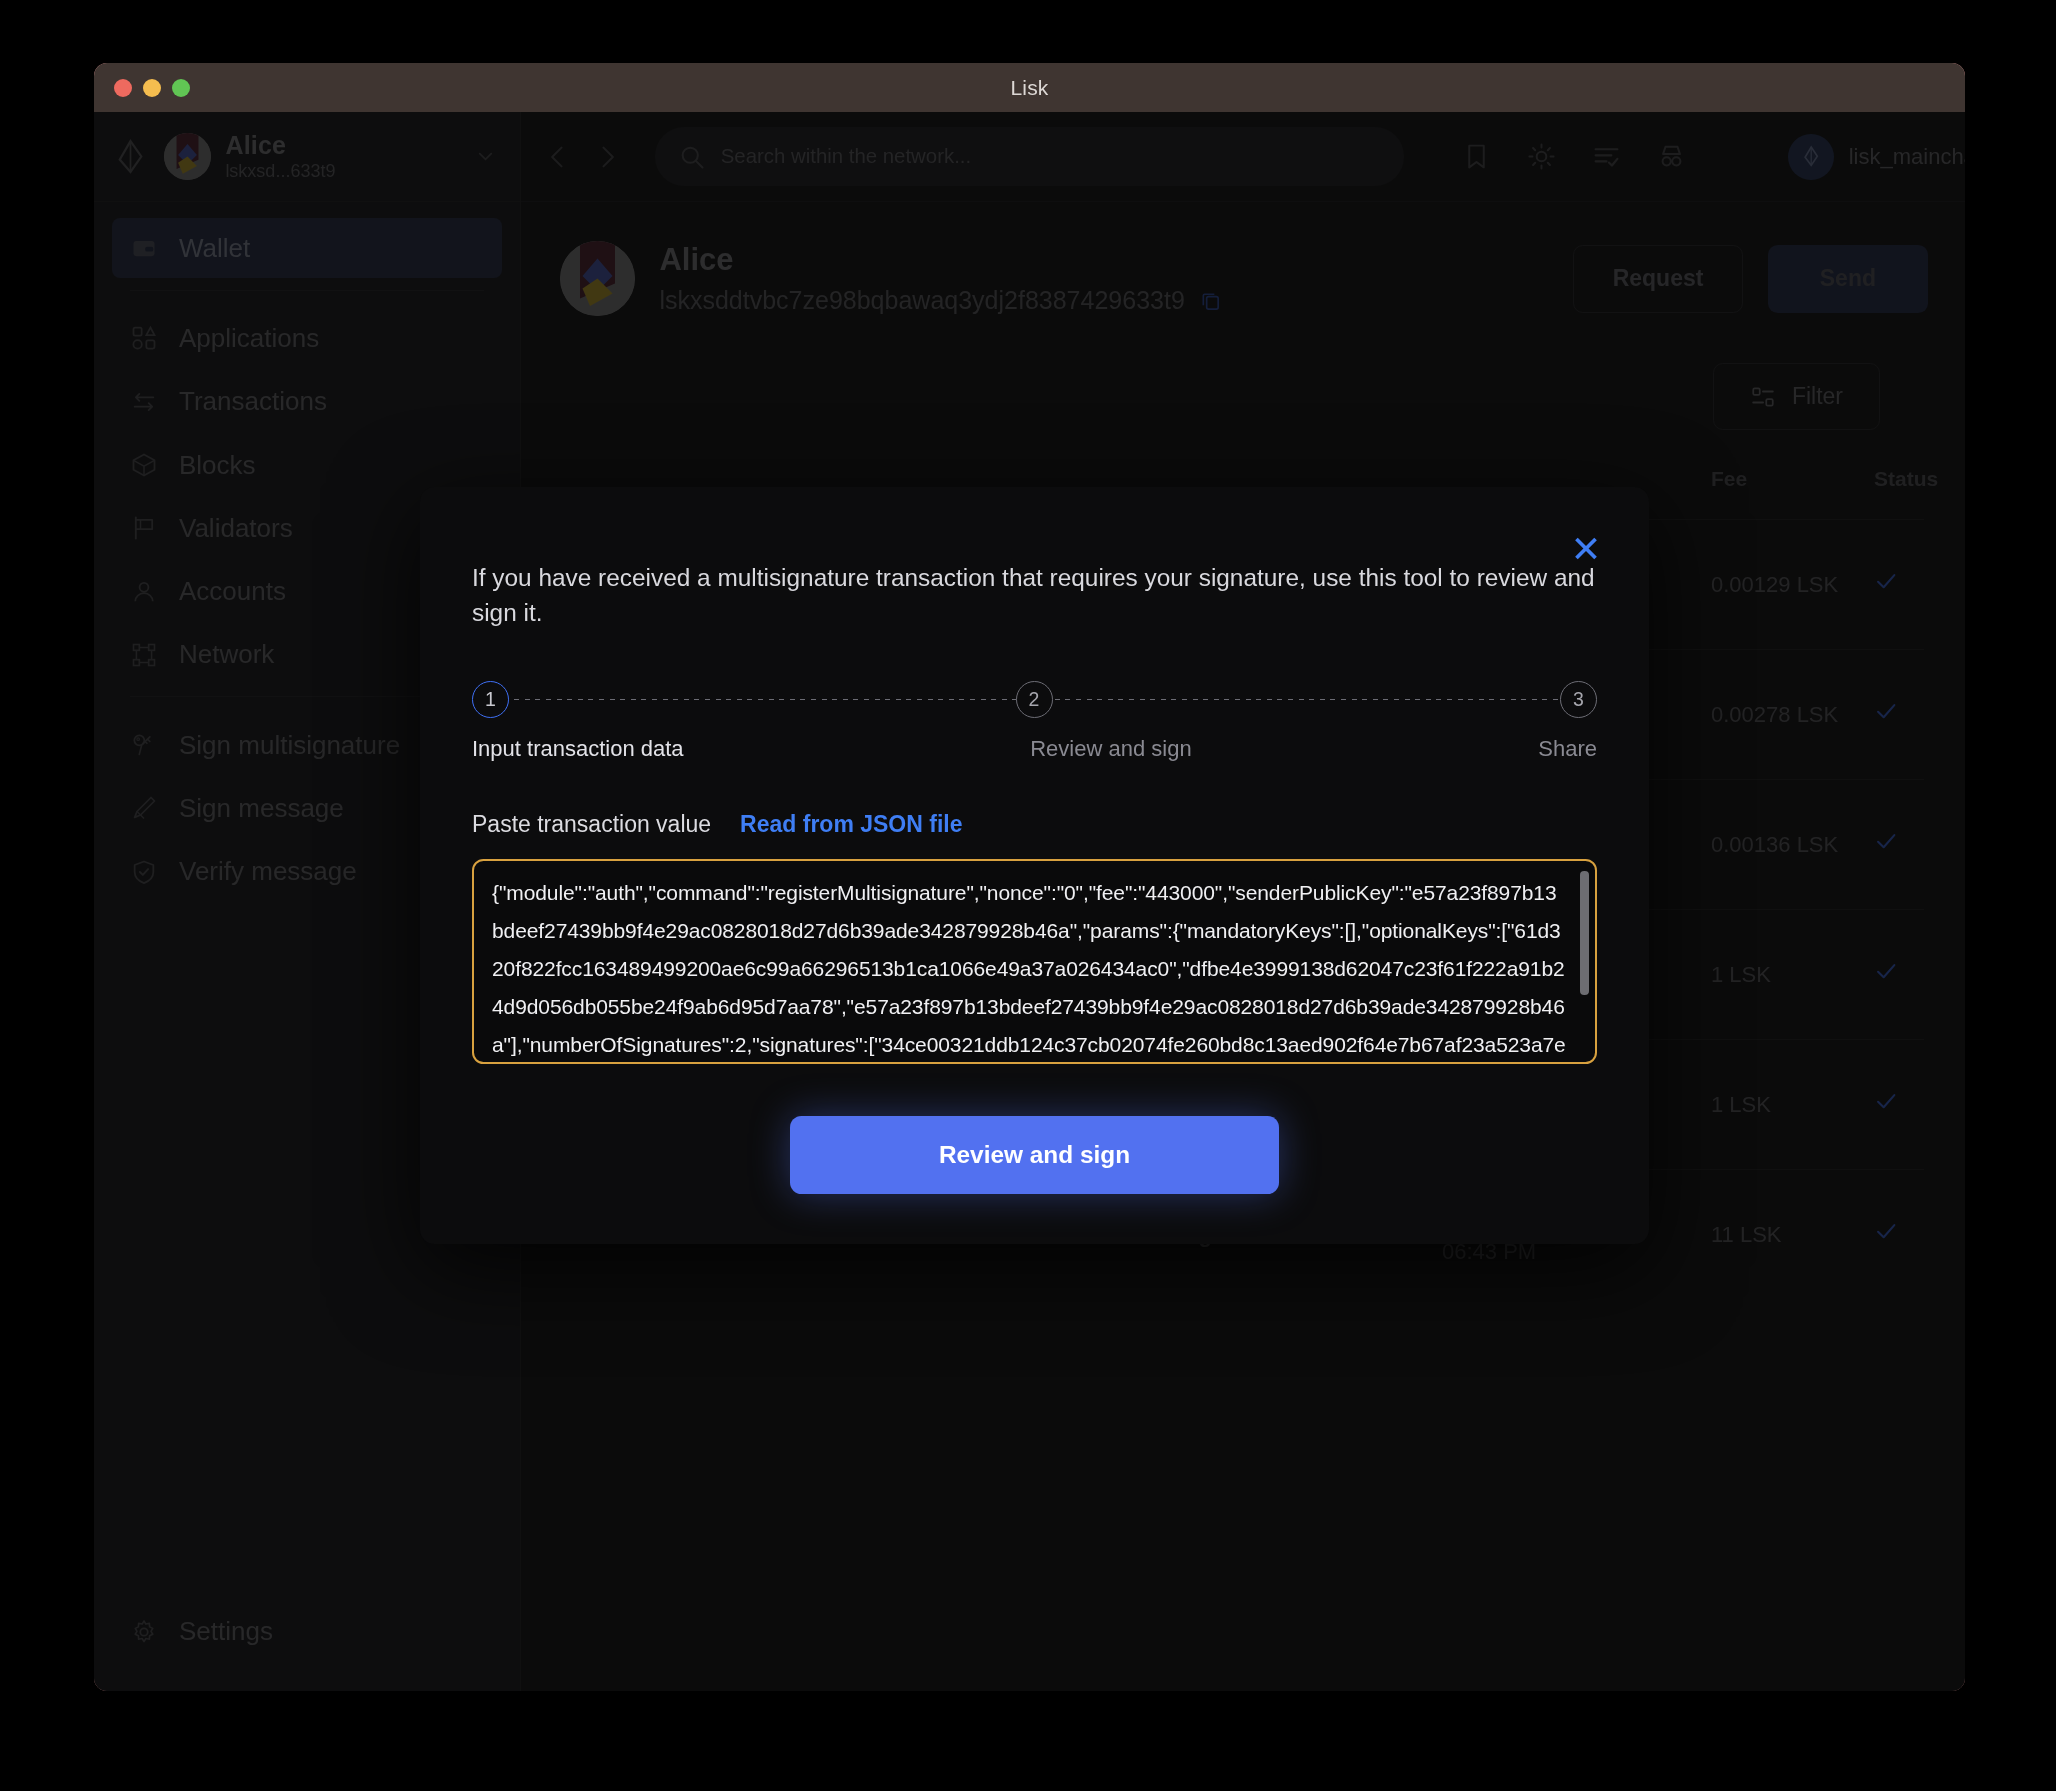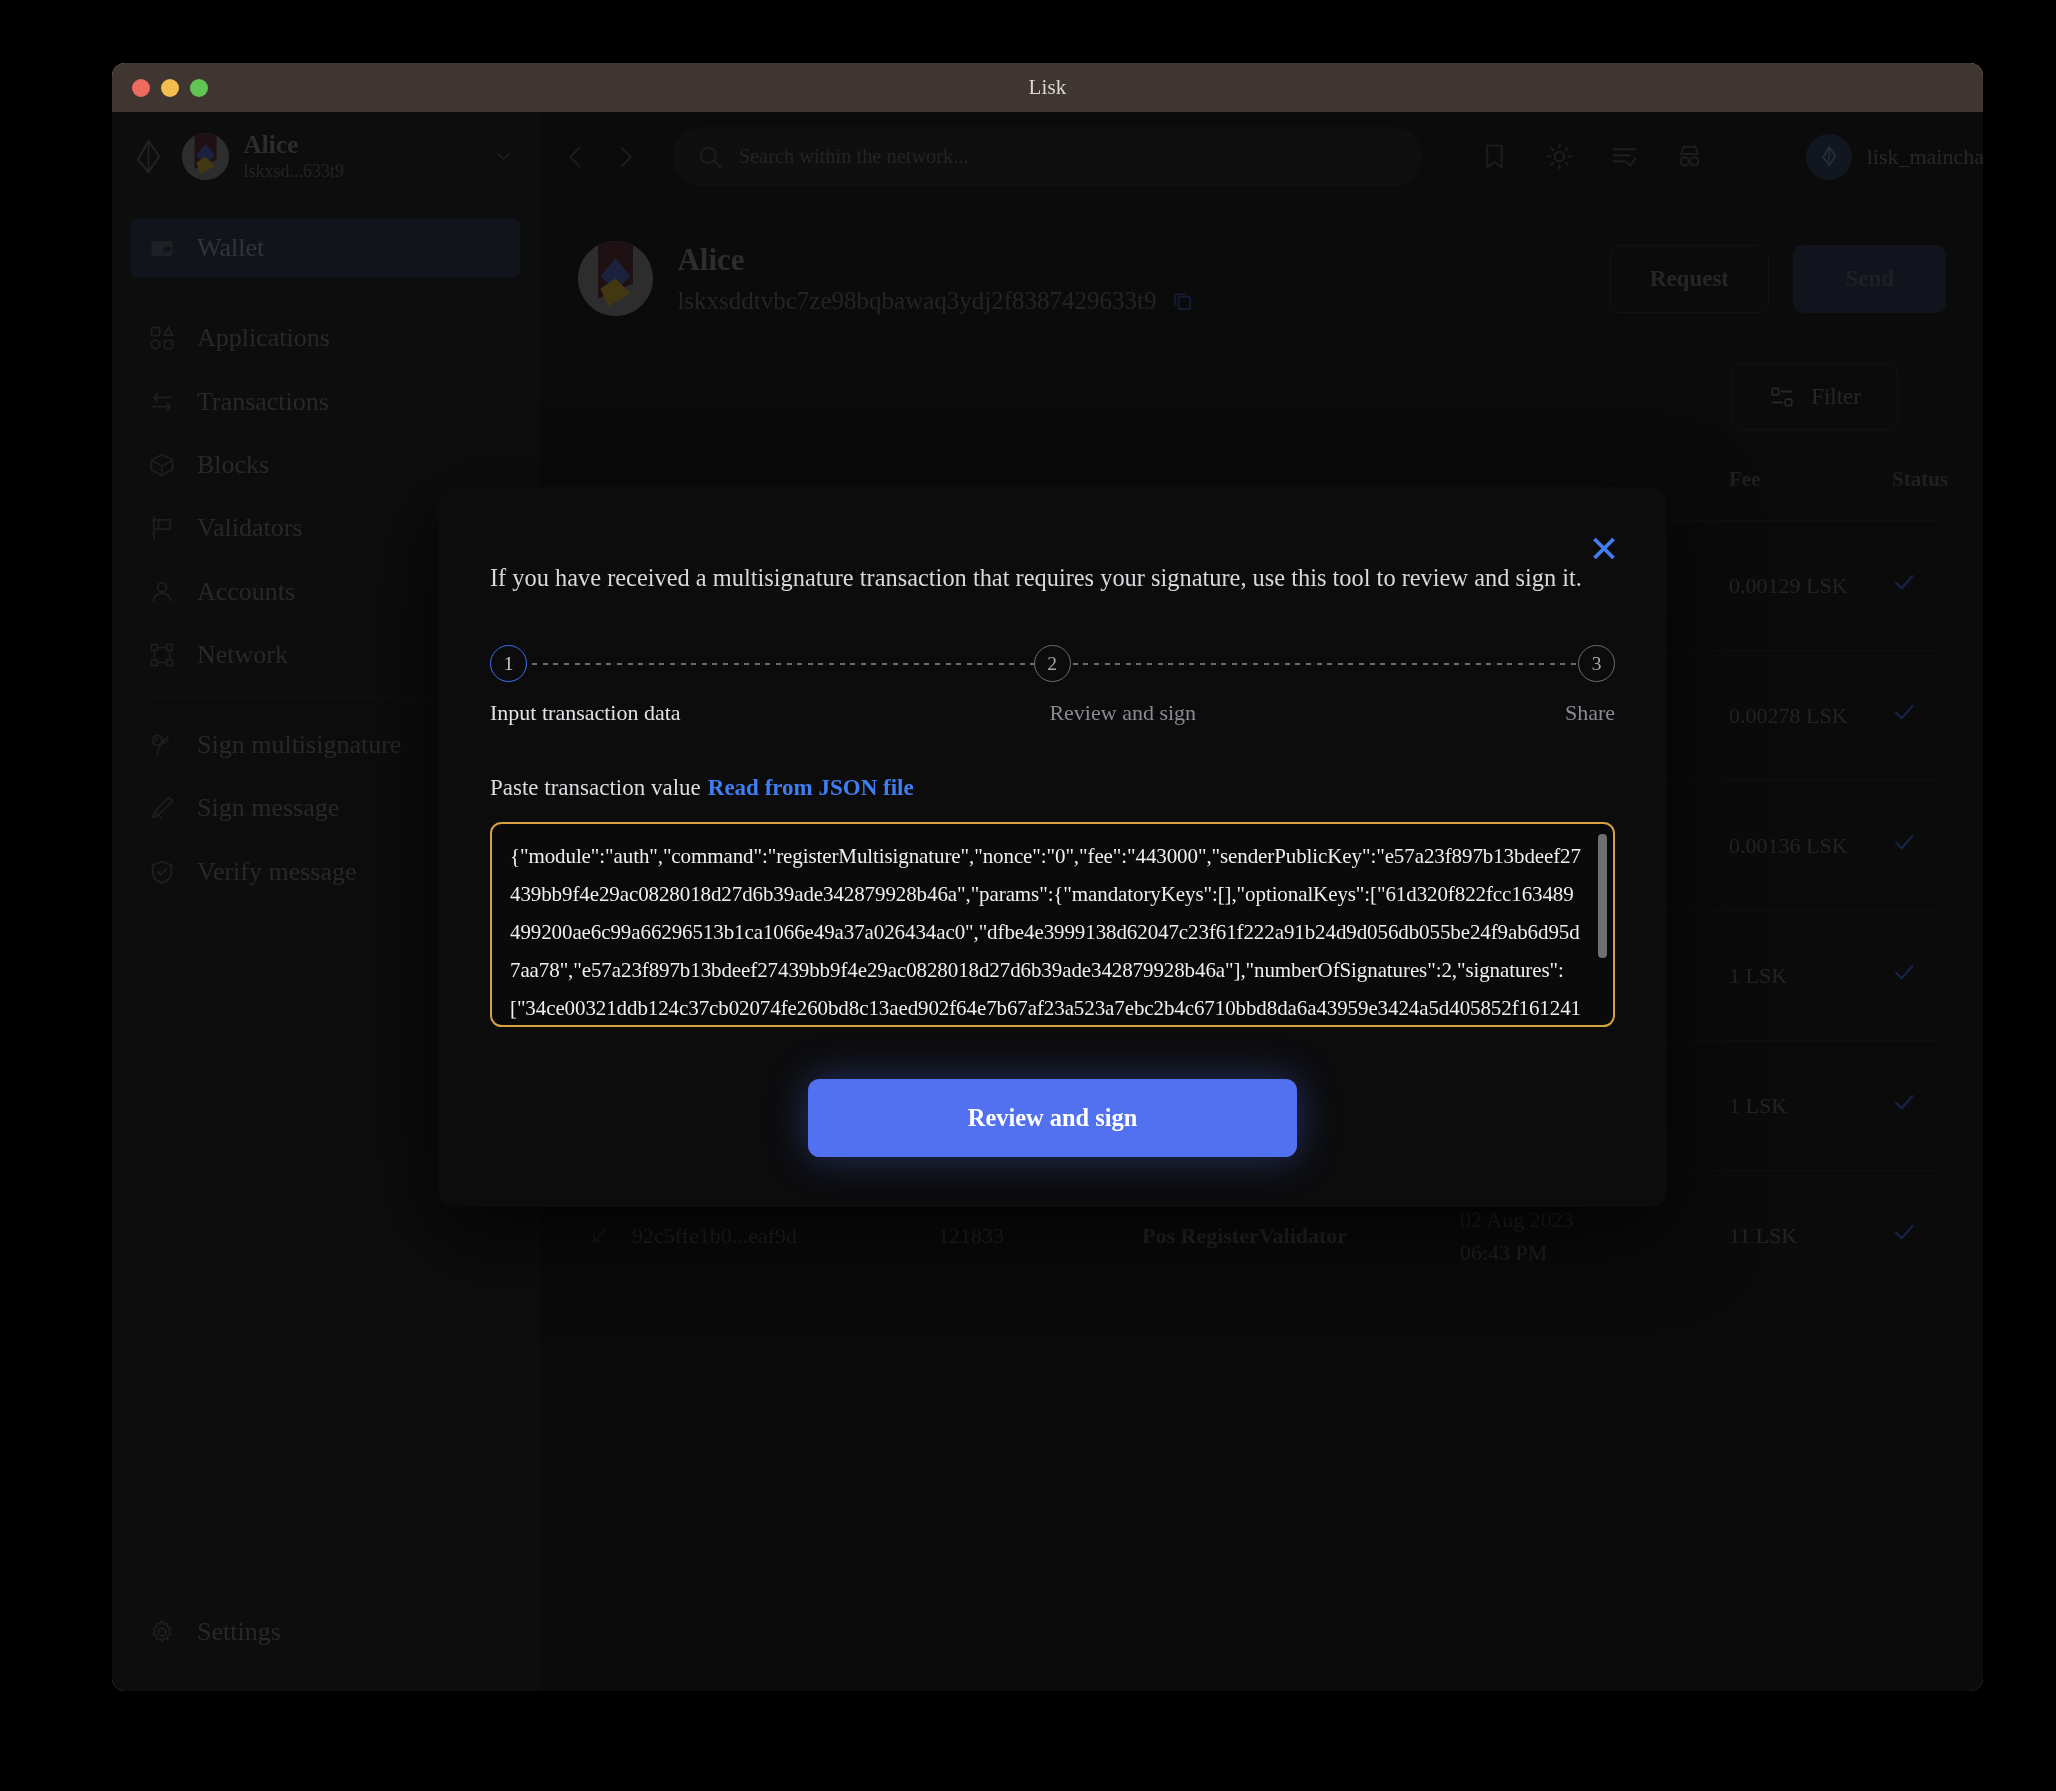--- a/index.html
+++ b/index.html
@@ -6,27 +6,26 @@
   html, body {
     width: 2057px; height: 1791px;
     background: #000;
     font-family: "Liberation Sans", sans-serif;
     overflow: hidden;
   }
 
   
   .app-window {
     position: absolute;
-    left: 112px; top: 63px;
+    left: 94px; top: 63px;
     width: 1871px; height: 1628px;
     border-radius: 13px;
     overflow: hidden;
     background: #fca5a5;
     box-shadow: 0 19.5px 65px rgba(0,0,0,.85);
-    font-family: Liberation Serif, serif;
   }
   .titlebar {
     height: 49px;
     background: #3f3531;
     display: flex; align-items: center;
     position: relative;
   }
   .traffic { display: flex; gap: 10.6px; margin-left: 20.4px; }
   .dot { width: 18px; height: 18px; border-radius: 50%; }
   .dot.red { background: #ee6a5f; }
@@ -223,21 +222,21 @@
   .step-circle.current { border-color: #3f6ff4; color: #c9c9d0; }
   .step-labels {
     display: flex; justify-content: space-between;
     margin-top: 18px; font-size: 22px;
   }
   .step-labels .s1 { color: #e3e3e8; }
   .step-labels .s2, .step-labels .s3 { color: #8a8a92; }
 
   .paste-row {
     margin-top: 49px; font-size: 23px; color: #dcdce1;
-    display: flex; gap: 7px; align-items: baseline;
+    display: flex; gap: 29px; align-items: baseline;
   }
   .json-link { color: #3f7ef4; font-weight: 700; }
 
   .ta-wrap {
     margin-top: 21px;
     border: 2.4px solid #d8a13f;
     border-radius: 11.4px;
     background: #0a0a0b;
     height: 205px;
     padding: 13px 8.1px 9.8px 18px;

